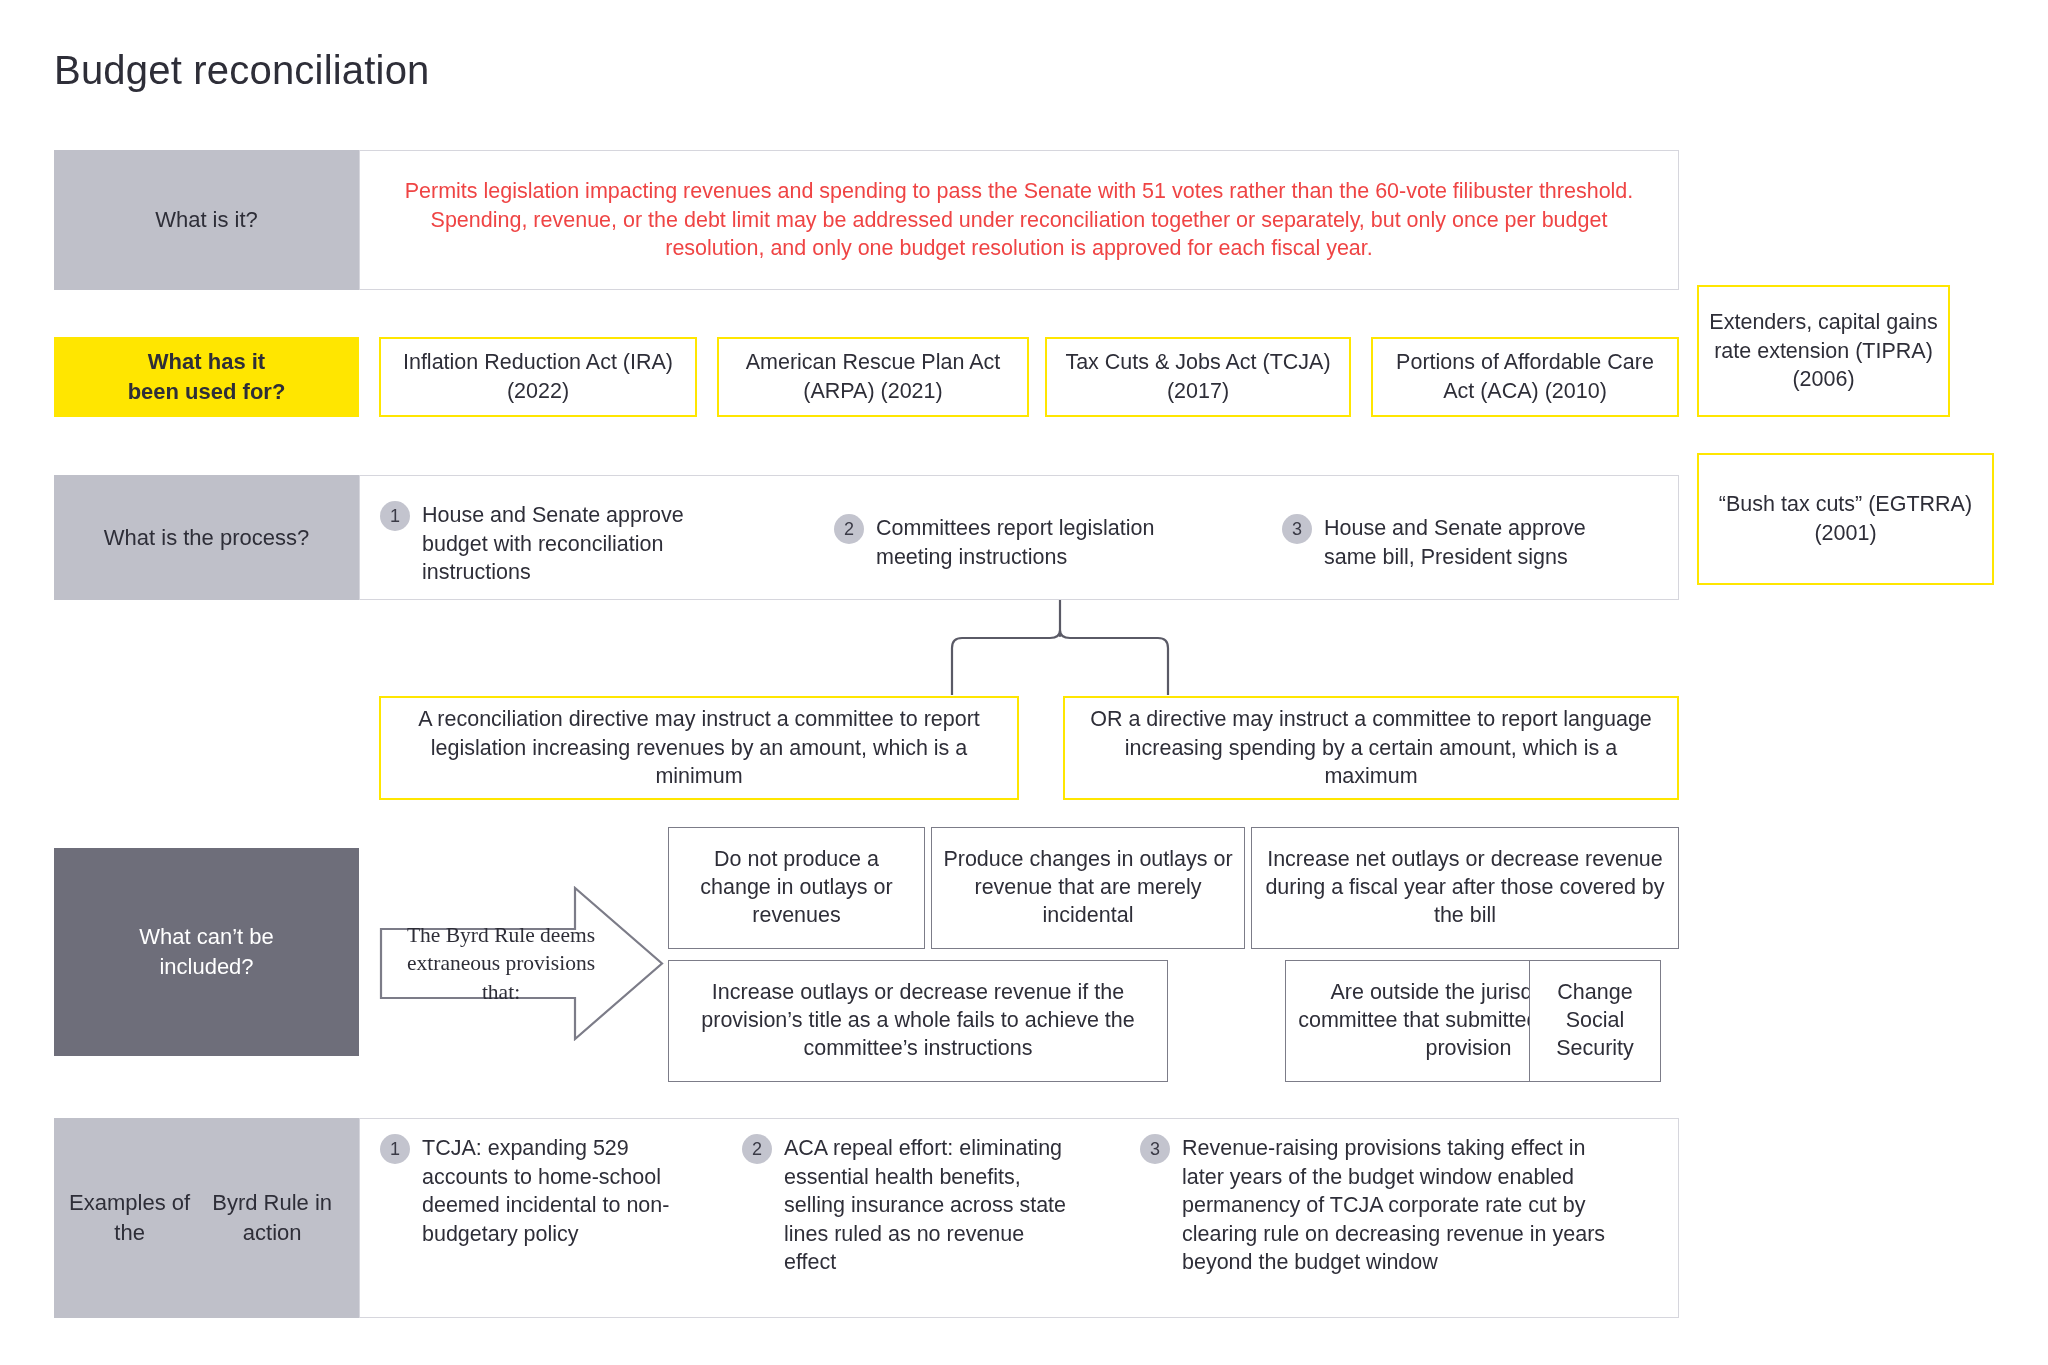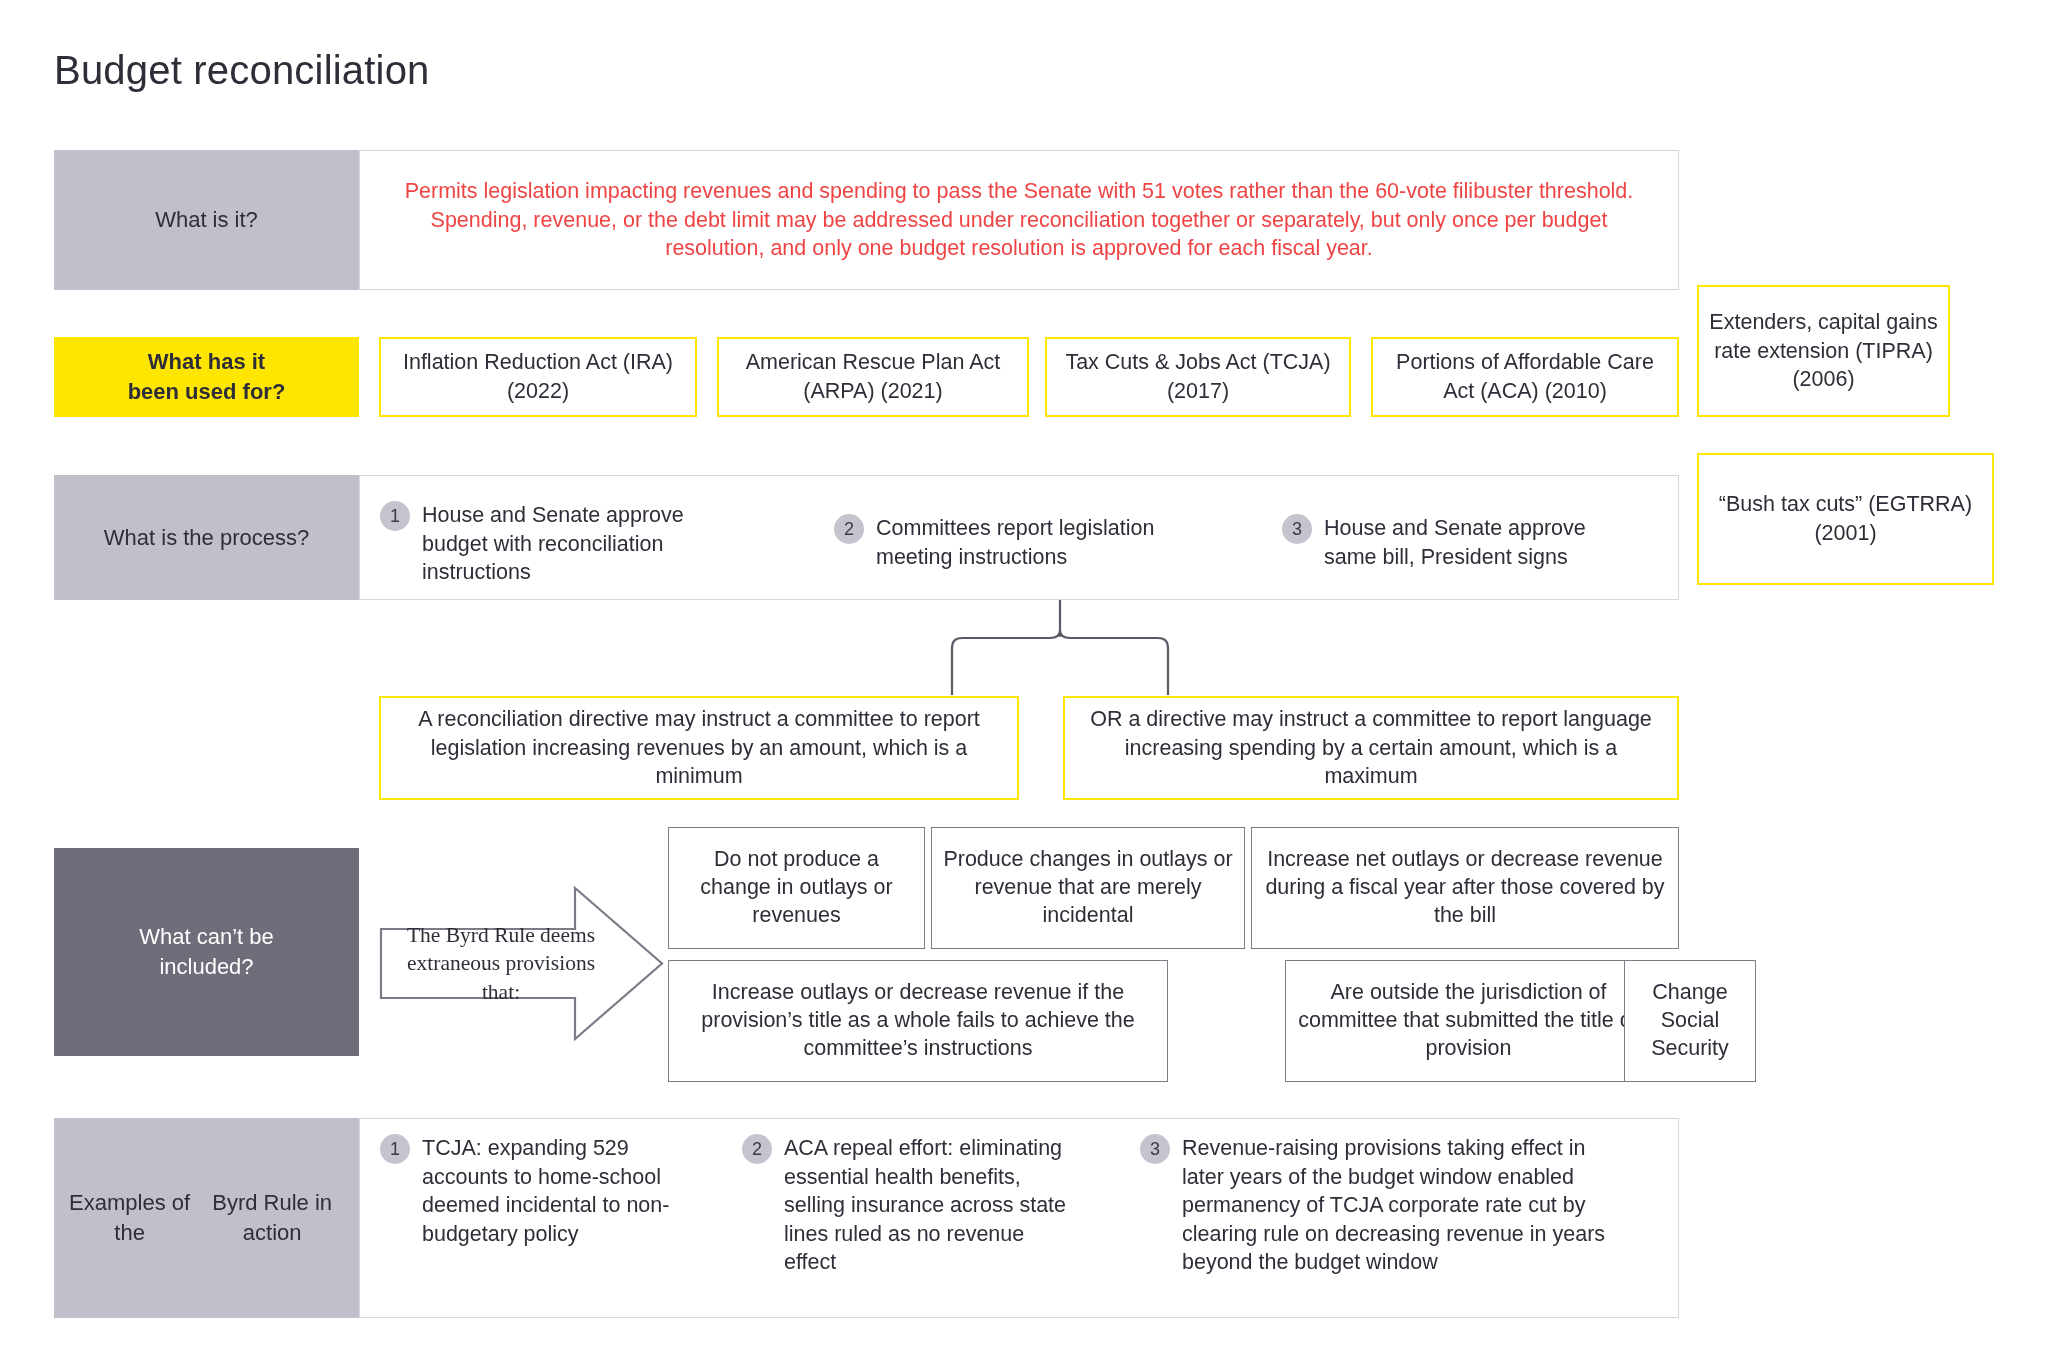--- a/index.html
+++ b/index.html
@@ -226,21 +226,21 @@
   <div class="abs gcard" style="left:1251px; top:827px; width:428px; height:122px;">
     <span>Increase net outlays or decrease revenue during a fiscal year after those covered by the bill</span>
   </div>
 
   <div class="abs gcard" style="left:668px; top:960px; width:500px; height:122px;">
     <span>Increase outlays or decrease revenue if the provision’s title as a whole fails to achieve the committee’s instructions</span>
   </div>
   <div class="abs gcard" style="left:1239px; top:960px; width:367px; height:122px;margin-left:46px;">
     <span>Are outside the jurisdiction of committee that submitted the title or provision</span>
   </div>
-  <div class="abs gcard" style="left:1624px; top:960px; width:132px; height:122px;">
+  <div class="abs gcard" style="left:1529px; top:960px; width:132px; height:122px;">
     <span>Change Social Security</span>
   </div>
 
   <div class="abs rowlabel grey" style="left:54px; top:1118px; width:305px; height:200px; flex-direction:row;">
     <span>Examples of the</span>
     <span>Byrd Rule in action</span>
   </div>
 
   <div class="abs panel" style="left:359px; top:1118px; width:1320px; height:200px;">
 

